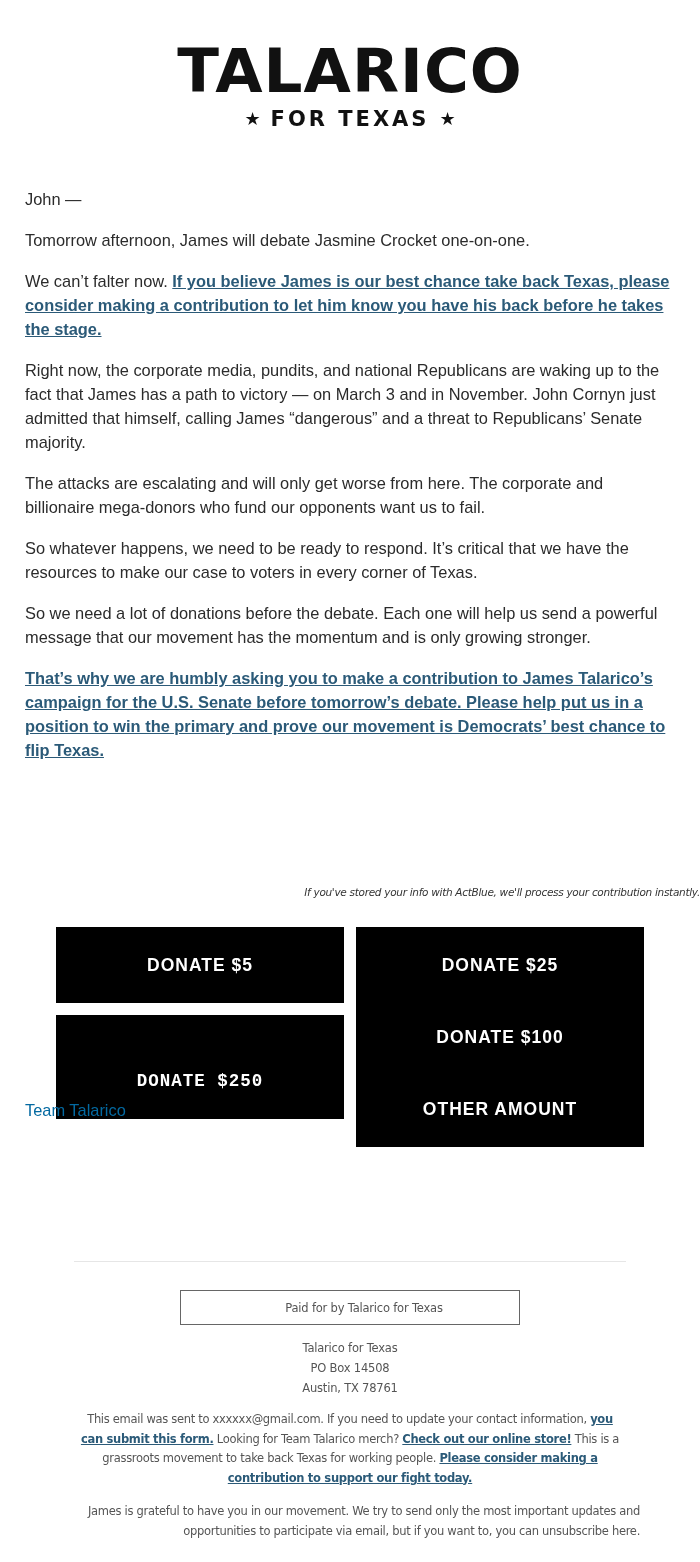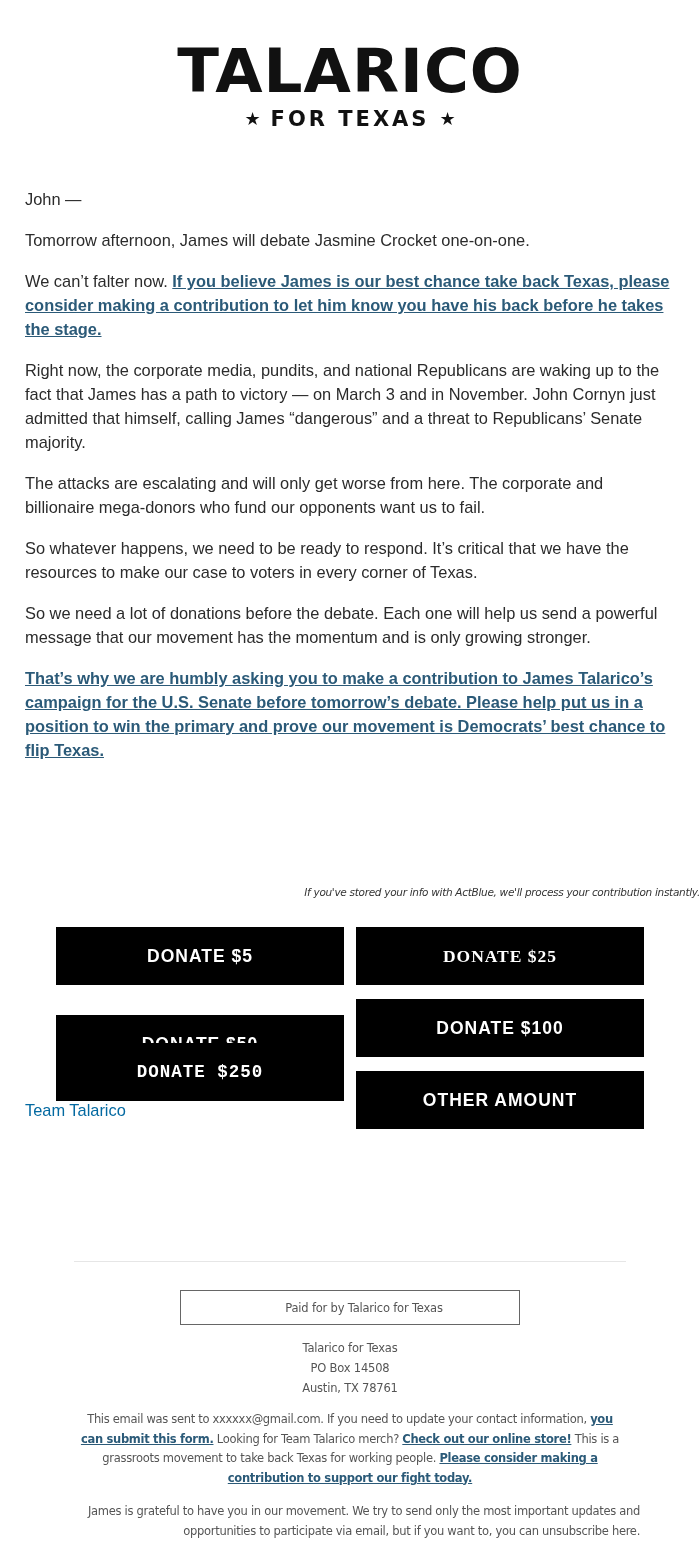--- a/index.html
+++ b/index.html
@@ -64,21 +64,21 @@
     text-align: right;
     font-family: "DejaVu Sans", sans-serif;
     font-size: 10.5px;
     font-style: italic;
     color: #333333;
     letter-spacing: -0.3px;
   }
   .btn {
     position: absolute;
     width: 288px;
-    height: 58px;
+    height: 76px;
     background: #000000;
     color: #ffffff;
     font-family: "Liberation Sans", sans-serif;
     font-weight: bold;
     font-size: 17.5px;
     letter-spacing: 1px;
     display: flex;
     align-items: center;
     justify-content: center;
     cursor: pointer;
@@ -171,21 +171,21 @@
   <p>So whatever happens, we need to be ready to respond. It’s critical that we have the resources to make our case to voters in every corner of Texas.</p>
   <p>So we need a lot of donations before the debate. Each one will help us send a powerful message that our movement has the momentum and is only growing stronger.</p>
   <p>
     <a href="#">That’s why we are humbly asking you to make a contribution to James Talarico’s campaign for the U.S. Senate before tomorrow’s debate. Please help put us in a position to win the primary and prove our movement is Democrats’ best chance to flip Texas.</a>
   </p>
 </main>
 
 <div class="note">If you've stored your info with ActBlue, we'll process your contribution instantly.</div>
 
 <button class="btn" style="left:56px; top:927px;">DONATE $5</button>
-<button class="btn" style="left:356px; top:927px;font-family:Liberation Serif, serif;">DONATE $25</button>
+<button class="btn" style="left:356px; top:927px;">DONATE $25</button>
 <button class="btn" style="left:56px; top:999px;margin-top:16px;">DONATE $50</button>
 <button class="btn" style="left:356px; top:999px;">DONATE $100</button>
 <button class="btn" style="left:56px; top:1043px;font-family:Liberation Mono, monospace;">DONATE $250</button>
 <button class="btn" style="left:356px; top:1071px;">OTHER AMOUNT</button>
 
 <div class="signoff">Team Talarico</div>
 
 <div class="divider"></div>
 
 <div class="paid-box">Paid for by Talarico for Texas</div>

